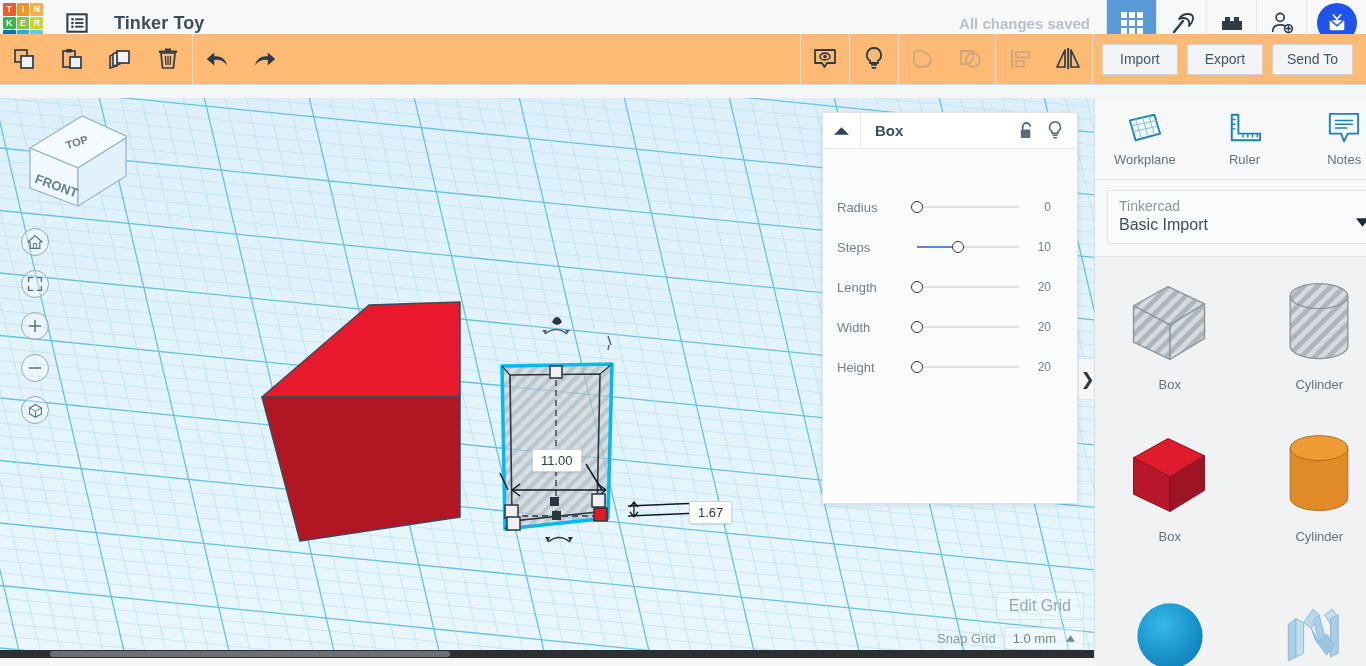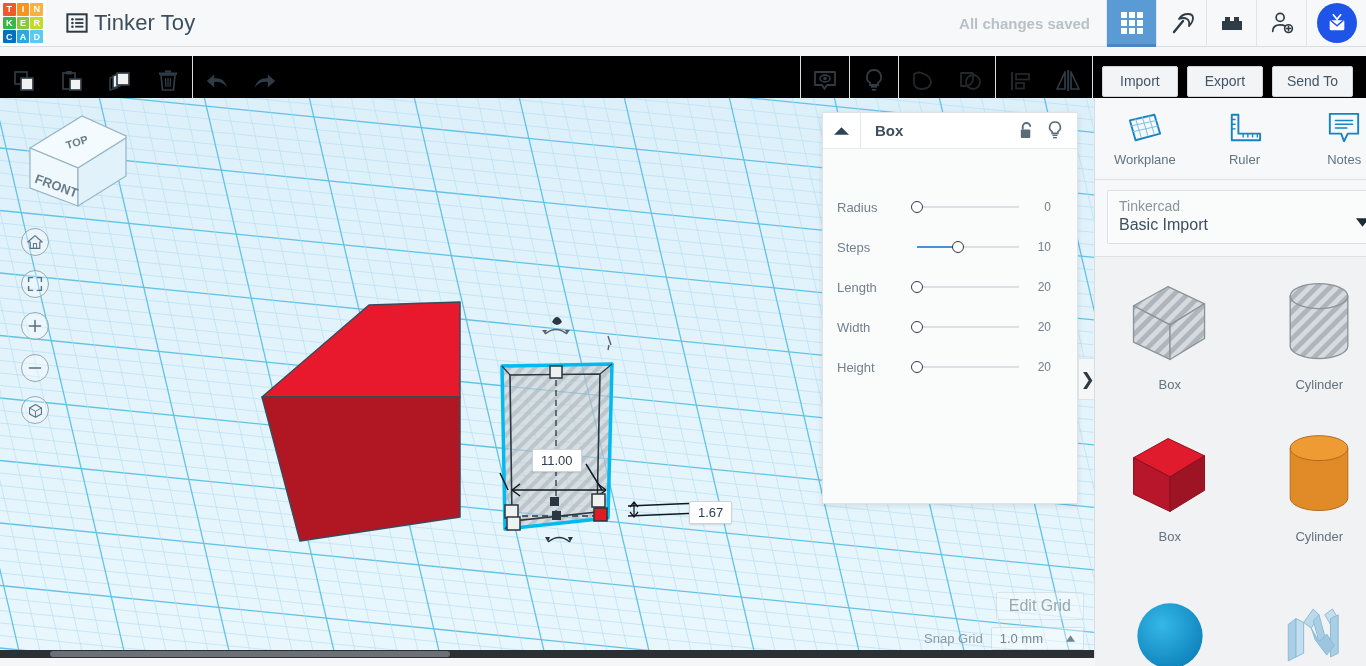--- a/index.html
+++ b/index.html
@@ -25,21 +25,21 @@
   .logo i {
     display: flex; align-items: center; justify-content: center;
     font-style: normal; font-weight: bold; font-size: 9px; color: #ffffff;
     border-radius: 1px;
   }
   .menu-btn {
     margin-left: 18px; width: 26px; height: 26px;
     display: flex; align-items: center; justify-content: center; cursor: pointer;
   }
   .doc-title {
-    margin-left: 4px; font-size: 22px; color: #3d4f5f; font-weight: normal;
+    margin-left: 24px; font-size: 18px; color: #3d4f5f; font-weight: bold;
     letter-spacing: .1px;
   }
   .saved-text {
     margin-left: auto; font-size: 15px; color: #b9c1c8; padding-right: 16px; font-weight: bold;
   }
   .hdr-tool {
     width: 50px; height: 47px; display: flex; align-items: center; justify-content: center;
     border-left: 1px solid #e3e6e9; cursor: pointer; position: relative;
   }
   .hdr-tool.active { background: #5b9bd5; }
@@ -50,22 +50,22 @@
     width: 60px; height: 47px; display: flex; align-items: center; justify-content: center;
     border-left: 1px solid #e3e6e9;
   }
   .avatar {
     width: 40px; height: 40px; border-radius: 50%; background: #1f54e8;
     display: flex; align-items: center; justify-content: center; cursor: pointer;
   }
 
   
   .toolbar2 {
-    position: absolute; top: 56px; left: 0; width: 1366px; height: 51px;
-    background: #000000; border-bottom: 1px solid #d5d9dd;
+    position: absolute; top: 34px; left: 0; width: 1366px; height: 51px;
+    background: #fdba74; border-bottom: 1px solid #d5d9dd;
     display: flex; align-items: center;
   }
   .tb-btn {
     width: 48px; height: 50px; display: flex; align-items: center; justify-content: center;
     cursor: pointer;
   }
   .tb-btn.disabled { opacity: .32; cursor: default; }
   .tb-sep { width: 1px; height: 50px; background: #dcdfe2; }
   .tb-spacer { flex: 1; }
   .tb-textbtn {
@@ -100,21 +100,21 @@
     padding: 4px 12px; border: 1px solid rgba(155,165,175,.25); border-radius: 2px;
     background: rgba(255,255,255,.25); cursor: pointer;
   }
   .snap-row {
     position: absolute; right: 10px; bottom: 8px; display: flex; align-items: center;
     font-size: 13px; color: #8c979f;
   }
   .snap-val {
     margin-left: 8px; padding: 3px 8px; border: 1px solid rgba(155,165,175,.3);
     border-radius: 2px; background: rgba(255,255,255,.35);
-    display: flex; align-items: center; gap: 23px; color: #77838b; cursor: pointer;
+    display: flex; align-items: center; gap: 10px; color: #77838b; cursor: pointer;
   }
 
   
   .props {
     position: absolute; left: 822px; top: 112px; width: 256px; height: 392px;
     background: #fafbfb; border: 1px solid #dfe3e6; box-shadow: 0 2px 6px rgba(0,0,0,.10);
   }
   .props-head {
     height: 36px; display: flex; align-items: center; background: #ffffff;
     border-bottom: 1px solid #e6e9eb;

